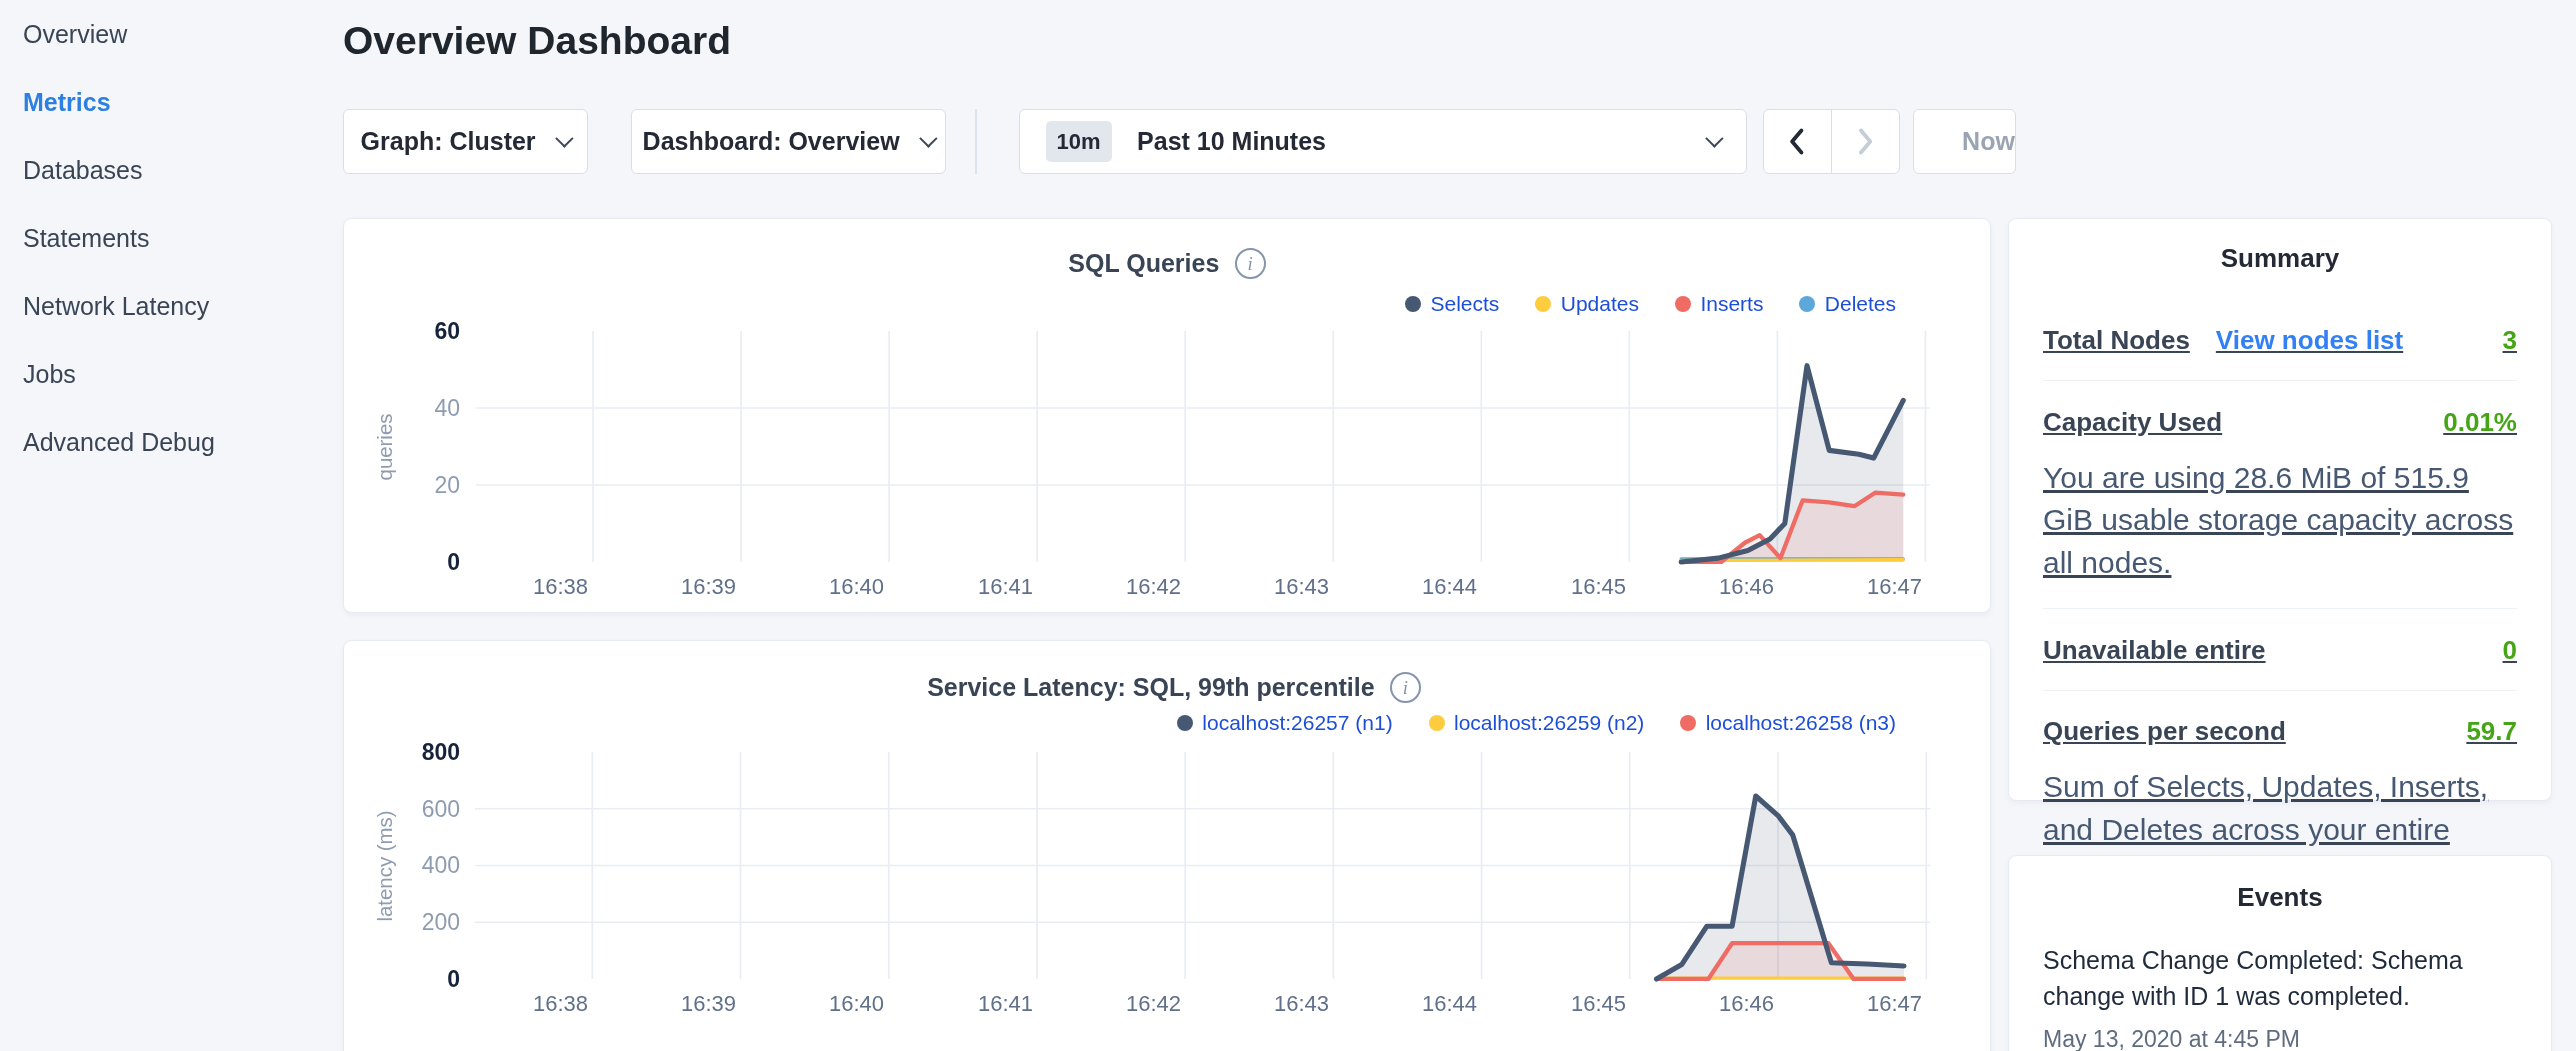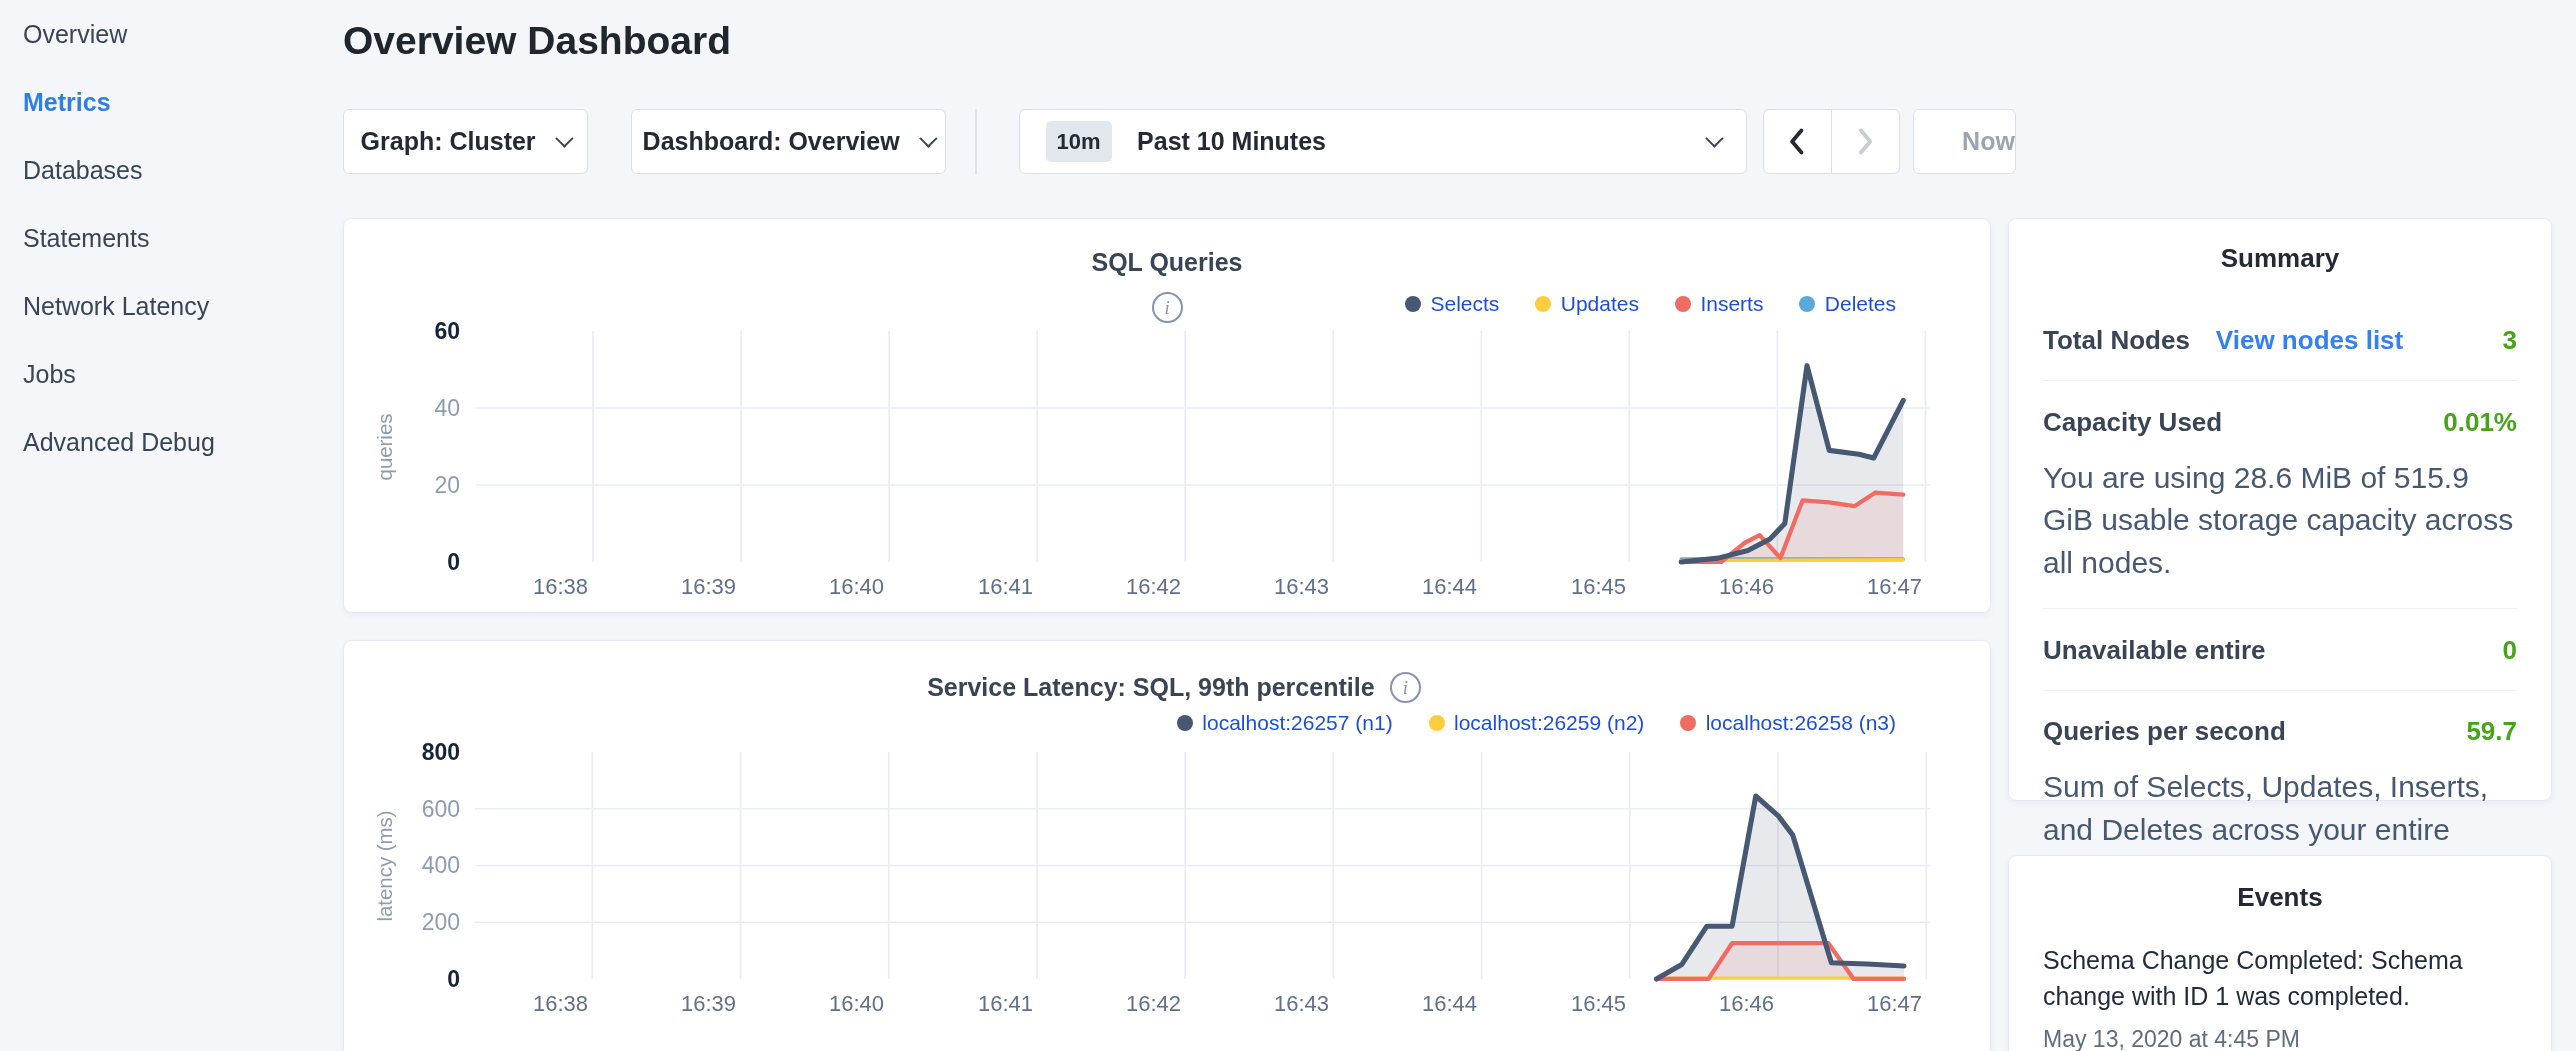--- a/index.html
+++ b/index.html
@@ -48,21 +48,21 @@
   }
   #chart-card-0 { left:343px; top:218px;  width:1648px; height:395px; }
   #chart-card-1 { left:343px; top:640px;  width:1648px; height:425px; }
   #summary-card { left:2008px; top:218px; width:544px;  height:583px; }
   #events-card  { left:2008px; top:855px;width:544px;  height:221px; }
   
   .chart-title-row {
     position:absolute; left:0; width:100%; display:flex; justify-content:center;
     align-items:center; gap:15.3px; font-size:25px; font-weight:700; color:#394455;
   }
-  #chart-card-0 .chart-title-row { top:29px;flex-direction:column; }
+  #chart-card-0 .chart-title-row { top:29px; }
   #chart-card-1 .chart-title-row { top:31px;padding-left:14px; }
   .info-icon {
     width:31px; height:31px; border:2.6px solid #8494ab; border-radius:50%;
     display:flex; align-items:center; justify-content:center;
     color:#8494ab; font-size:18.7px; font-weight:400; cursor:pointer;
     font-family:"Liberation Serif", serif; font-style:italic;
   }
   .legend { position:absolute; right:94px; display:flex; gap:36px; align-items:center; }
   #chart-card-0 .legend { top:73px; }
   #chart-card-1 .legend { top:70px; }
@@ -73,21 +73,21 @@
     position:absolute; left:41px; white-space:nowrap; font-size:20.4px; color:#8e9cb0;
     transform:translate(-50%,-50%) rotate(-90deg);
   }
   #chart-card-0 .axis-title { top:228px; }
   #chart-card-1 .axis-title { top:225px; }
   .y-tick { position:absolute; left:31px; width:85px; text-align:right; font-size:23px; color:#8e9cb0; }
   .y-tick.strong { color:#16233a; font-weight:700; }
   .x-tick { position:absolute; width:119px; font-size:22px; color:#60708a; }
   
   .panel-heading { text-align:center; font-size:26px; font-weight:700; color:#242a35; padding-top:25.5px; }
-  .sum-body { padding:0 34px; }
+  .sum-body { padding:0 34px;text-decoration:underline; }
   .sum-row { padding:25.5px 0 24px; border-bottom:1.7px solid #eef1f5; }
   .sum-row:last-child { border-bottom:none; }
   .sum-main { display:flex; align-items:baseline; }
   .sum-label { font-size:26px; font-weight:700; color:#394455; }
   .sum-link  { font-size:26px; font-weight:700; color:#3380f5; margin-left:26px; cursor:pointer; }
   .sum-value { margin-left:auto; font-size:26px; font-weight:700; color:#46a417; }
   .sum-caption { margin-top:19px; font-size:30px; line-height:1.42; color:#475872; }
   #summary-card .panel-heading { padding-top:24px; }
   #summary-card .sum-body { margin-top:25.5px; }
   .event-item { padding:29px 34px 0; }

